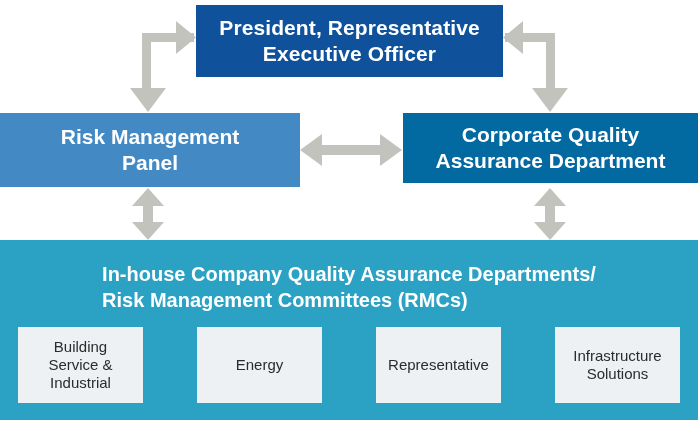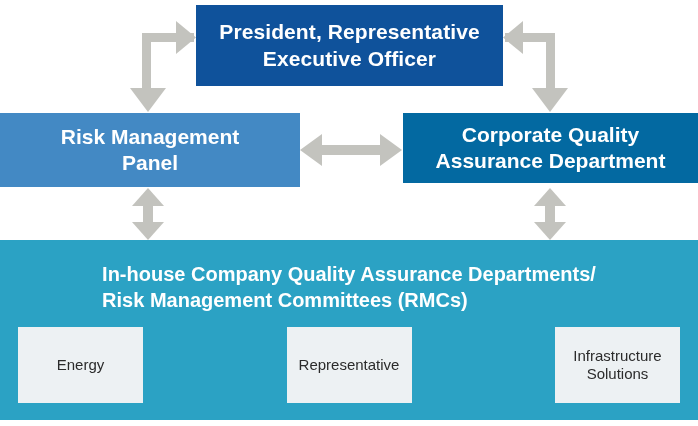--- a/index.html
+++ b/index.html
@@ -31,21 +31,21 @@
     text-align: center;
     line-height: 1.25;
     white-space: pre-line;
   }
 
   
   #node-president {
     left: 196px;
     top: 5px;
     width: 307px;
-    height: 81px;
+    height: 72px;
     background: #0F529B;
     color: #ffffff;
     font-size: 21px;
     font-weight: bold;
     letter-spacing: 0.1px;
   }
 
   
   #node-risk-panel {
     left: 0px;
@@ -185,20 +185,23 @@
 Panel</div>
 
   <div class="node" id="node-cqa">Corporate Quality
 Assurance Department</div>
 
   <div id="panel-inhouse">
     <div id="panel-inhouse-title">In-house Company Quality Assurance Departments/
 Risk Management Committees (RMCs)</div>
 
     <div id="subunits">
+      <div class="subunit">Building
+Service &amp;
+Industrial</div>
       <div class="subunit">Energy</div>
       <div class="subunit">Representative</div>
       <div class="subunit">Infrastructure
 Solutions</div>
     </div>
   </div>
 
 </div>
 
 </body></html>

